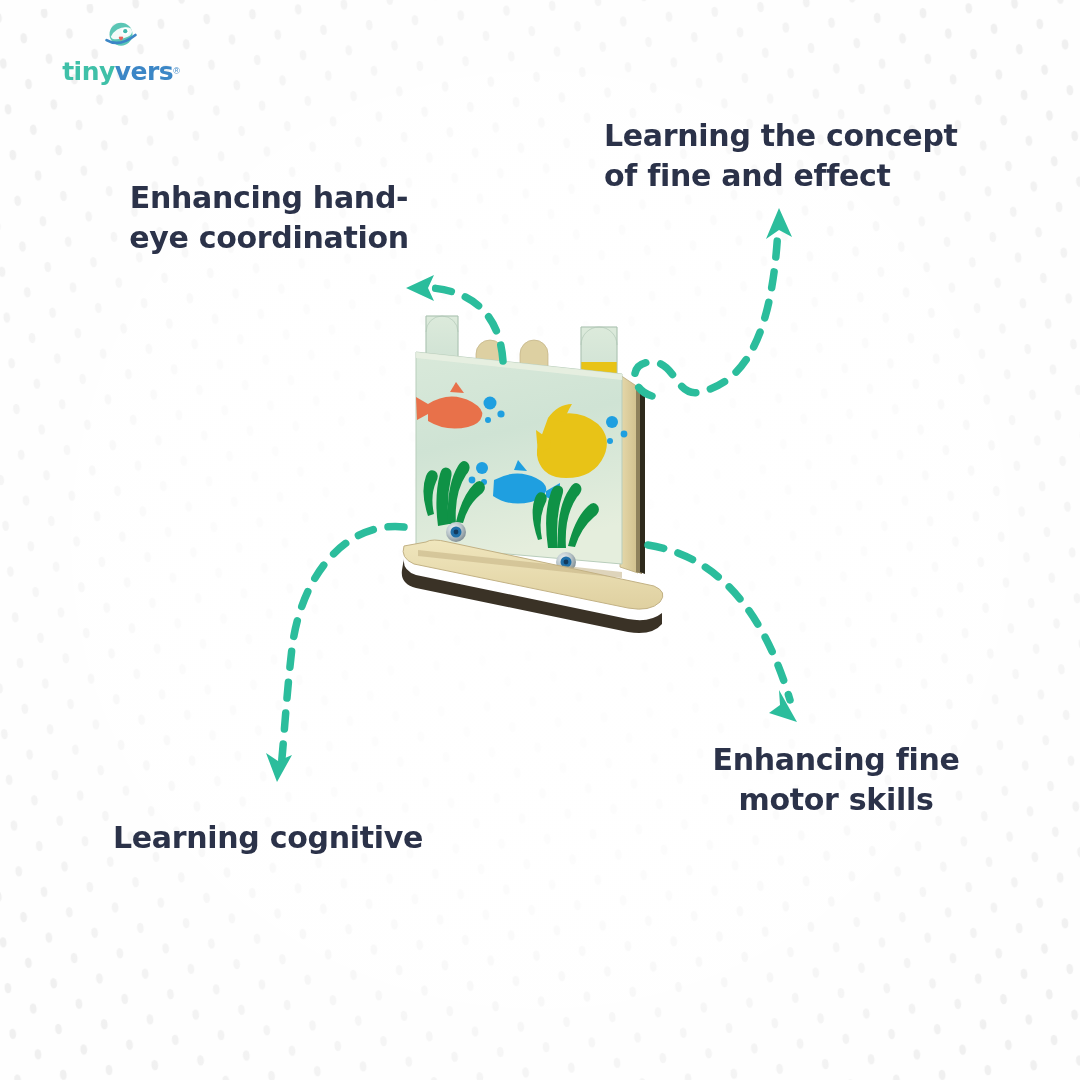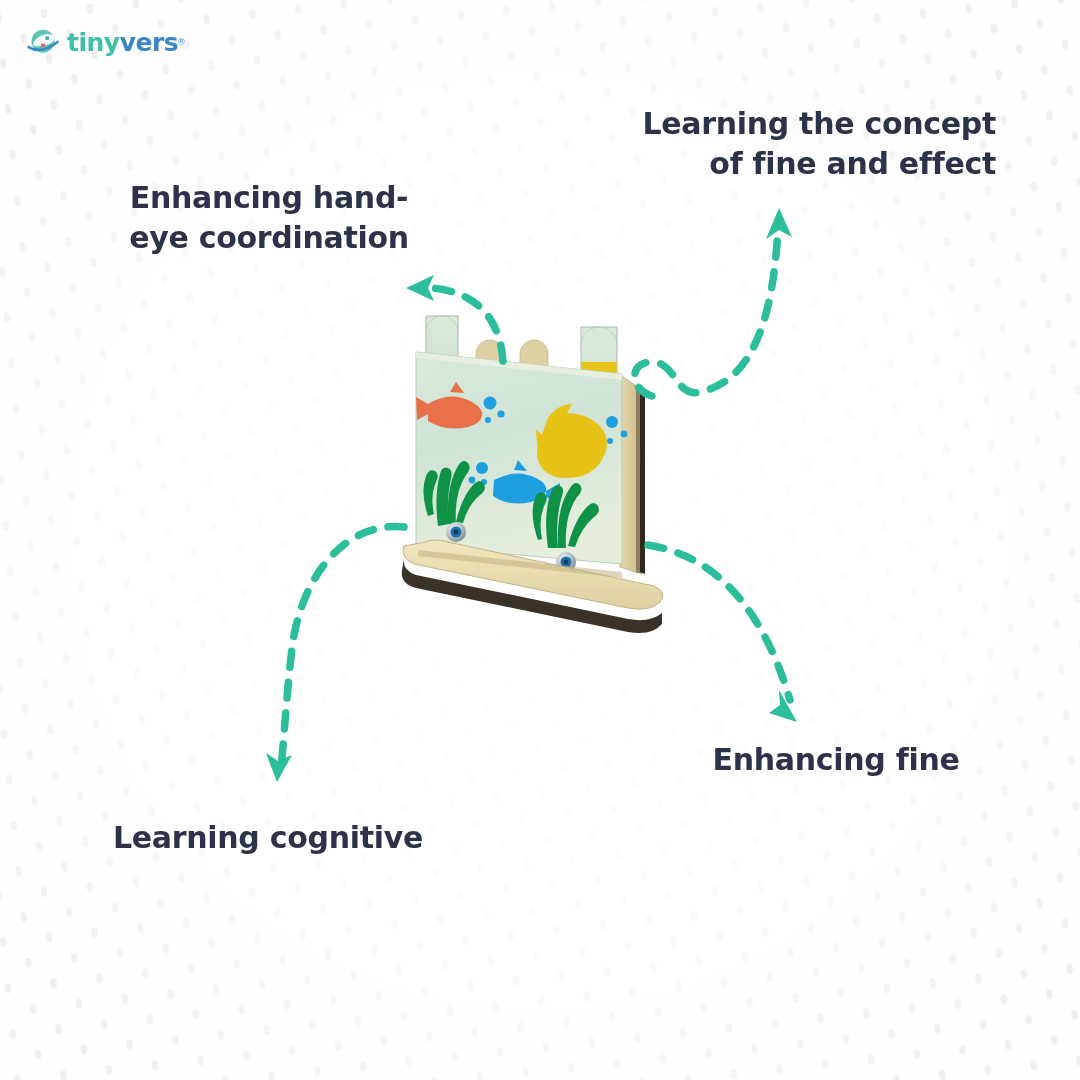--- a/index.html
+++ b/index.html
@@ -25,20 +25,21 @@
   #logo {
     position: absolute;
     left: 26px;
     top: 18px;
     width: 190px;
     height: 48px;
     z-index: 5;
     display: flex;
     align-items: center;
     gap: 7px;
+    flex-direction: column;
   }
   #logo-mark {
     width: 34px;
     height: 34px;
     flex: 0 0 34px;
   }
   .logo-word {
     font-family: "DejaVu Sans", sans-serif;
     font-weight: bold;
     font-size: 25px;
@@ -63,23 +64,23 @@
     font-size: 30px;
     line-height: 1.33;
     letter-spacing: -0.3px;
   }
   #benefit-hand-eye {
     left: 104px; top: 178px;
     width: 330px;
     text-align: center;
   }
   #benefit-cause-effect {
-    left: 604px; top: 104px;
+    left: 604px; top: 116px;
     width: 392px;
-    text-align: right;
+    text-align: left;
   }
   #benefit-cognitive {
     left: 82px; top: 818px;
     width: 372px;
     text-align: center;
   }
   #benefit-fine-motor {
     left: 686px; top: 740px;
     width: 300px;
     text-align: center;
@@ -285,15 +286,16 @@
     <div>Learning the concept</div>
     <div>of fine and effect</div>
   </div>
 
   <div class="benefit" id="benefit-cognitive">
     <div>Learning cognitive</div>
   </div>
 
   <div class="benefit" id="benefit-fine-motor">
     <div>Enhancing fine</div>
+    <div>motor skills</div>
   </div>
 
 </div>
 
 </body></html>

